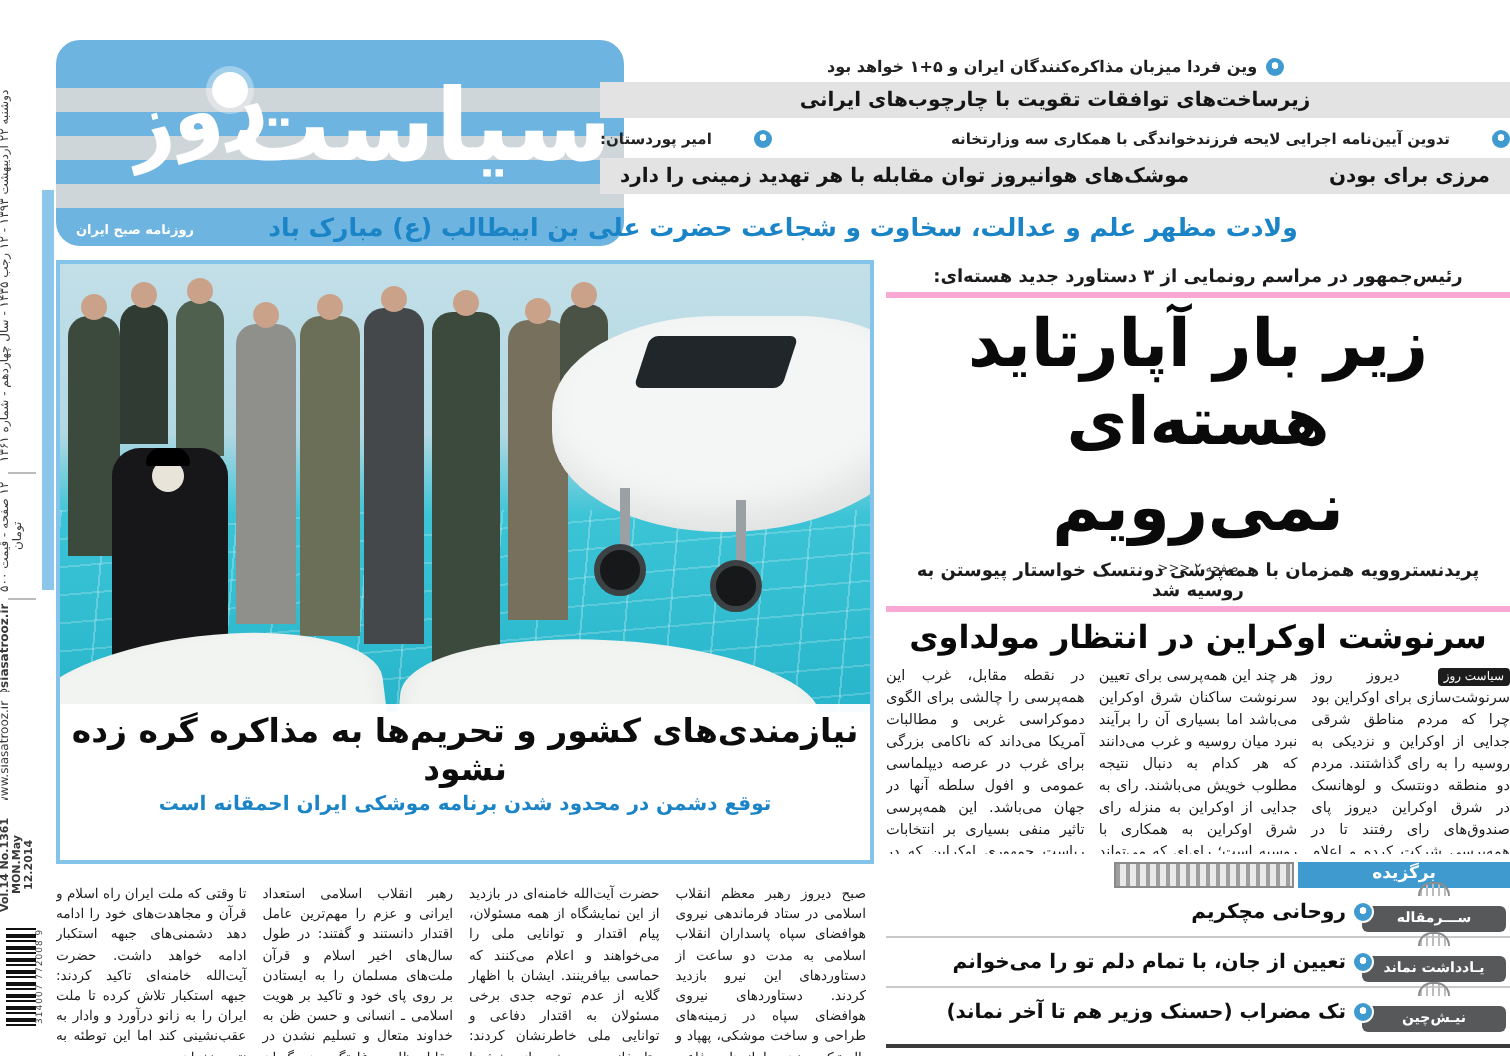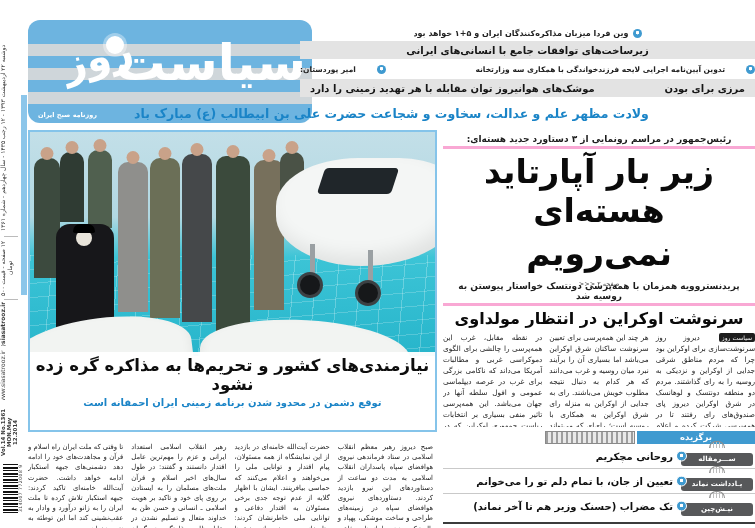--- a/index.html
+++ b/index.html
@@ -80,21 +80,21 @@
   .ukr{left:443px;top:281px;width:312px;}
   .ukr .kickline{text-align:center;}
   .ukr-h{font-size:16px;font-weight:bold;color:#0a0a0a;text-align:center;margin-top:3px;}
   .cols3{display:flex;gap:7px;margin-top:5px;height:94px;overflow:hidden;}
   .cols3 .col{flex:1;font-size:7.3px;line-height:1.5;text-align:justify;color:#1c1c1c;}
   .chip{display:inline-block;background:#1d1d1d;color:#fff;font-size:6px;padding:0 3px;border-radius:2px;margin-left:2px;}
 
   
   .selected{left:443px;top:431px;width:312px;height:91px;border-bottom:2px solid #3b3b3b;}
   .sel-head{display:flex;align-items:center;gap:2px;height:13px;}
-  .sel-title{width:118px;background:#3f9ad0;color:#fff;font-size:8.5px;font-weight:bold;
+  .sel-title{width:106px;background:#3f9ad0;color:#fff;font-size:8.5px;font-weight:bold;
              text-align:center;line-height:13px;}
   .sel-stripes{width:88px;height:11px;border:1px solid #8a8a8a;
      background:repeating-linear-gradient(90deg,#9e9e9e 0 2px,#e9e9e9 2px 5px);}
   .sel-row{display:flex;align-items:center;height:24px;border-bottom:1px solid #c9c9c9;}
   .sel-row:last-child{border-bottom:none;}
   .chipwrap{position:relative;margin-left:8px;margin-right:2px;}
   .burst{position:absolute;top:-5px;left:50%;transform:translateX(-50%);width:14px;height:6px;
          border:1px solid #8d8d8d;border-bottom:none;border-radius:8px 8px 0 0;
          background:repeating-linear-gradient(90deg,#bdbdbd 0 1px,transparent 1px 3px);}
   .gchip{display:inline-block;background:#57585a;color:#fff;font-size:7px;font-weight:bold;
@@ -135,21 +135,21 @@
       <span class="sun"></span>
       <div class="tagline">روزنامه صبح ایران</div>
     </div>
 
     <div class="abs topnews">
       <div class="rowA">
         <span class="bullet"></span>
         <span>وین فردا میزبان مذاکره‌کنندگان ایران و ۵+۱ خواهد بود</span>
       </div>
       <div class="graybar rowB">
-        <span>زیرساخت‌های توافقات جامع با انسانی‌های ایرانی</span>
+        <span>زیرساخت‌های توافقات تقویت با چارچوب‌های ایرانی</span>
       </div>
       <div class="rowC">
         <span class="kick">
           <span class="bullet"></span>
           <span>تدوین آیین‌نامه اجرایی لایحه فرزندخواندگی با همکاری سه وزارتخانه</span>
         </span>
         <span class="kick">
           <span class="bullet"></span>
           <span>امیر پوردستان:</span>
         </span>
@@ -183,21 +183,21 @@
       <div class="gear" style="right:62px;top:118px;"></div>
       <div class="gear" style="right:120px;top:112px;"></div>
       <span class="wheel" style="right:54px;top:148px;"></span>
       <span class="wheel" style="right:112px;top:140px;"></span>
 
       <div class="wing" style="left:-18px;bottom:-26px;width:180px;height:64px;border-radius:50% 50% 0 0;transform:rotate(-7deg);"></div>
       <div class="wing" style="left:170px;bottom:-30px;width:210px;height:66px;border-radius:55% 45% 0 0;transform:rotate(5deg);"></div>
     </div>
     <div class="photo-overlay">
       <div class="ph">نیازمندی‌های کشور و تحریم‌ها به مذاکره گره زده نشود</div>
-      <div class="ps">توقع دشمن در محدود شدن برنامه زمینی ایران احمقانه است</div>
+      <div class="ps">توقع دشمن در محدود شدن برنامه موشکی ایران احمقانه است</div>
     </div>
   </section>
 
   <section class="abs lead">
     <div class="kickline">رئیس‌جمهور در مراسم رونمایی از ۳ دستاورد جدید هسته‌ای:</div>
     <div class="lead-h">زیر بار آپارتاید هسته‌ای</div>
     <div class="lead-h">نمی‌رویم</div>
     <div class="pageref">صفحه ۲ &lt;&lt;&lt;</div>
   </section>
 

